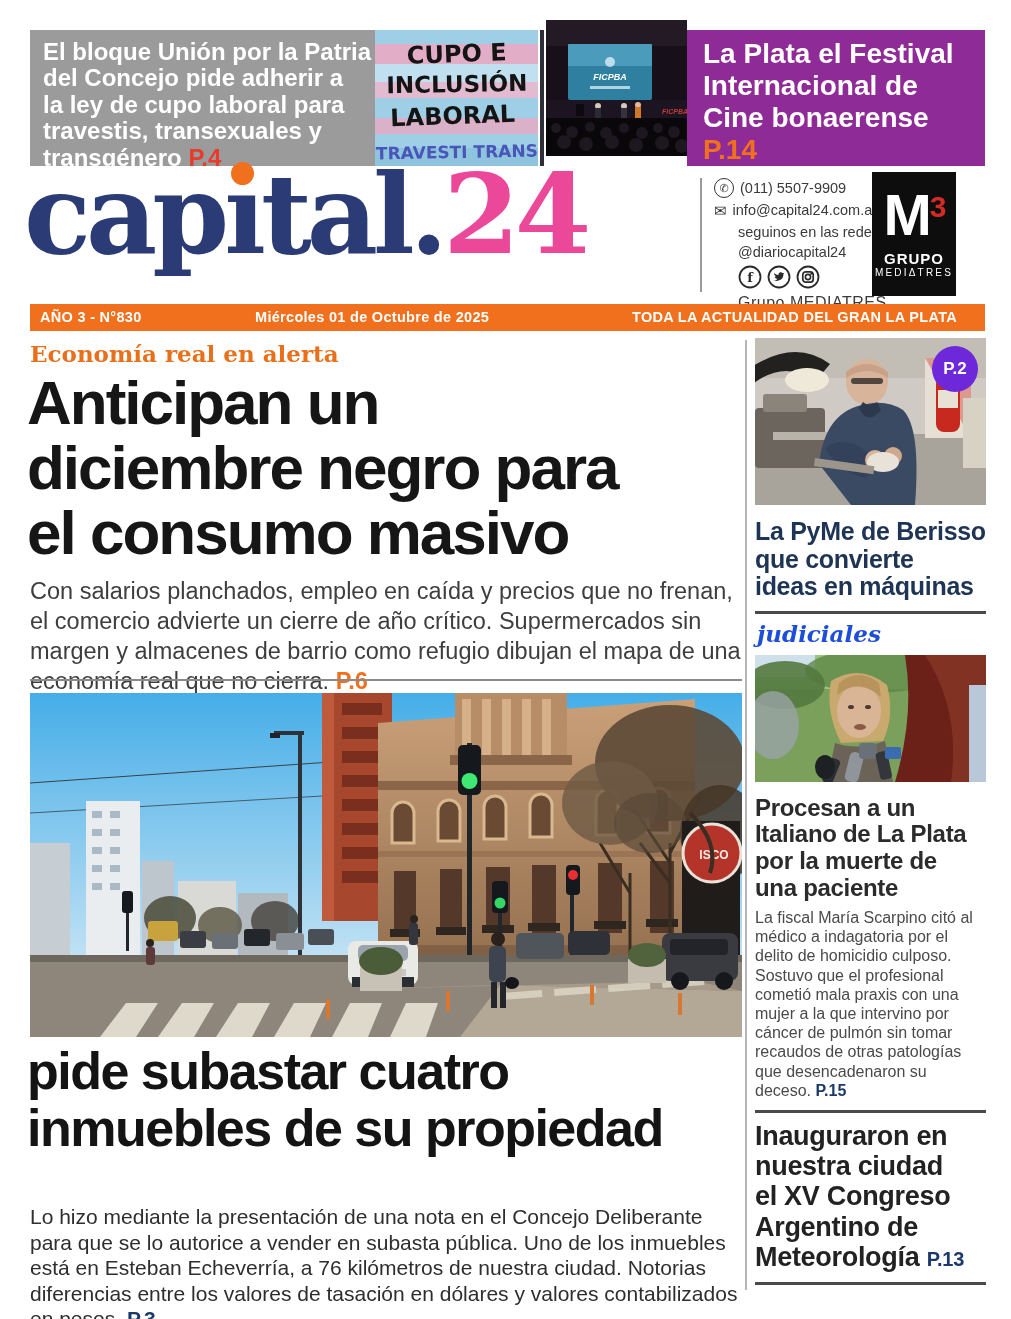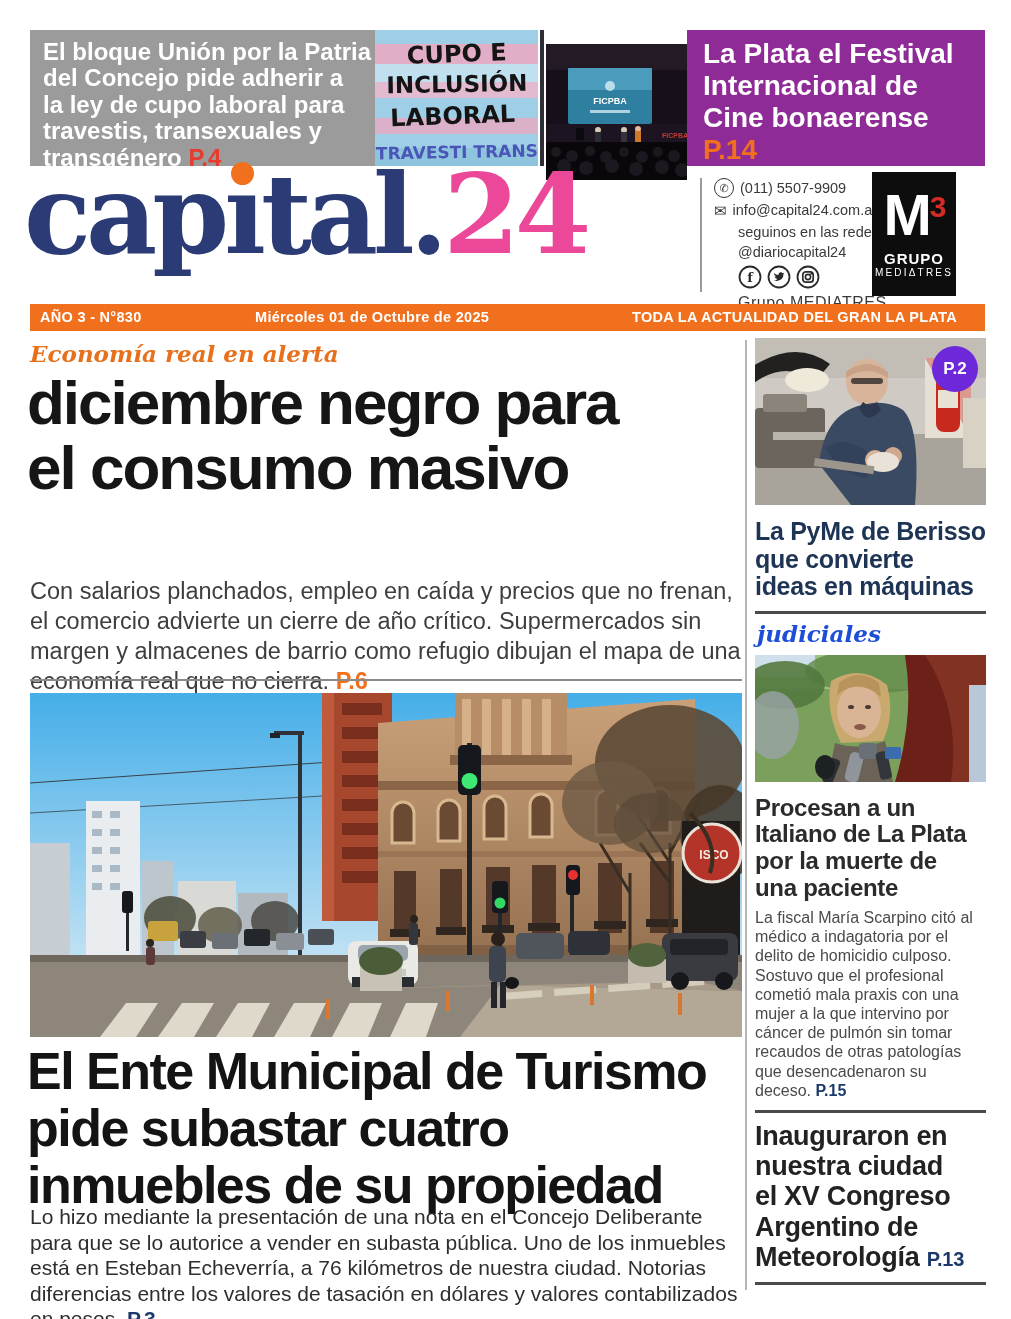--- a/index.html
+++ b/index.html
@@ -5,21 +5,21 @@
   html,body{margin:0;padding:0;background:#e9e9e9;}
   .page{position:relative;width:1011px;height:1319px;background:#ffffff;margin:0 auto;
         font-family:"Liberation Sans",sans-serif;overflow:hidden;}
   .abs{position:absolute;}
 
   
   .gray-box{left:30px;top:30px;width:345px;height:136px;background:#9b9b9b;color:#fff;
             font-weight:700;font-size:24px;line-height:1.1;padding:9px 0 0 13px;box-sizing:border-box;}
   .banner-photo{left:375px;top:30px;width:163px;height:136px;}
   .photo-divider{left:540px;top:30px;width:4px;height:136px;background:#2e2e38;}
-  .theater-photo{left:546px;top:44px;width:167px;height:136px;}
+  .theater-photo{left:546px;top:20px;width:167px;height:136px;font-style:italic;}
   .purple-box{left:687px;top:30px;width:298px;height:136px;background:#8e2b96;color:#fff;
               font-weight:700;font-size:28px;line-height:1.14;padding:8px 0 0 16px;box-sizing:border-box;}
   .ref-red{color:#e73b2b;font-weight:700;}
   .ref-orange{color:#f0701e;font-weight:700;}
   .ref-navy{color:#1b3a6b;font-weight:700;}
 
   
   .logo{left:24px;top:160px;z-index:6;font-family:"DejaVu Serif",serif;font-weight:700;
         font-size:110px;letter-spacing:-5px;color:#2b3b76;line-height:1;}
   .logo .num{color:#ec4899;text-align:center;}
@@ -42,21 +42,21 @@
 
   
   .date-bar{left:30px;top:304px;width:955px;height:27px;background:#f0701e;color:#fff;
             font-weight:700;font-size:14.5px;letter-spacing:.3px;}
   .date-bar span{position:absolute;top:5px;}
   .db-edition{left:10px;}
   .db-date{left:225px;text-align:right;}
   .db-tag{right:28px;}
 
   
-  .kicker{left:30px;top:340px;font-family:"DejaVu Serif",serif;font-style:italic;font-weight:700;
+  .kicker{left:30px;top:340px;font-family:"DejaVu Serif",serif;font-weight:700;
           font-size:23px;color:#e8701b;}
   .lead-headline{left:27px;top:370px;width:730px;font-weight:700;font-size:62px;line-height:1.05;
                  letter-spacing:-2px;color:#161616;}
   .lead-deck{left:30px;top:577px;width:715px;font-size:23.5px;line-height:1.27;color:#3e3e3e;}
   .rule-main{left:30px;top:679px;width:712px;height:2px;background:#8a8a8a;}
   .main-photo{left:30px;top:693px;width:712px;height:344px;}
 
   
   .turismo-headline{left:27px;top:1043px;width:730px;font-weight:700;font-size:52px;line-height:1.1;
                     letter-spacing:-1.5px;color:#141414;}
@@ -201,20 +201,21 @@
   </div>
 
   <div class="abs date-bar">
     <span class="db-edition">AÑO 3 - N°830</span>
     <span class="db-date">Miércoles 01 de Octubre de 2025</span>
     <span class="db-tag">TODA LA ACTUALIDAD DEL GRAN LA PLATA</span>
   </div>
 
   <div class="abs kicker">Economía real en alerta</div>
   <div class="abs lead-headline">
+    <div>Anticipan un</div>
     <div>diciembre negro para</div>
     <div>el consumo masivo</div>
   </div>
   <div class="abs lead-deck">
     <span>Con salarios planchados, empleo en caída y precios que no frenan, el comercio advierte un cierre de año crítico. Supermercados sin margen y almacenes de barrio como refugio dibujan el mapa de una economía real que no cierra.</span>
     <span class="ref-orange">P.6</span>
   </div>
   <div class="abs rule-main"></div>
 
   <div class="abs main-photo">
@@ -408,21 +409,20 @@
       <g fill="#d87830">
           <rect x="416" y="298" width="4" height="20"></rect>
           <rect x="560" y="292" width="4" height="20"></rect>
           <rect x="648" y="300" width="4" height="22"></rect>
           <rect x="296" y="306" width="4" height="20"></rect>
         </g>
     </svg>
   </div>
 
   <div class="abs turismo-headline">
-    <div>El Ente Municipal de Turismo</div>
     <div>pide subastar cuatro</div>
     <div>inmuebles de su propiedad</div>
   </div>
   <div class="abs turismo-deck">
     <span>Lo hizo mediante la presentación de una nota en el Concejo Deliberante para que se lo autorice a vender en subasta pública. Uno de los inmuebles está en Esteban Echeverría, a 76 kilómetros de nuestra ciudad. Notorias diferencias entre los valores de tasación en dólares y valores contabilizados en pesos.</span>
     <span class="ref-navy">P.3</span>
   </div>
 
   <div class="abs sb-divider"></div>
 

